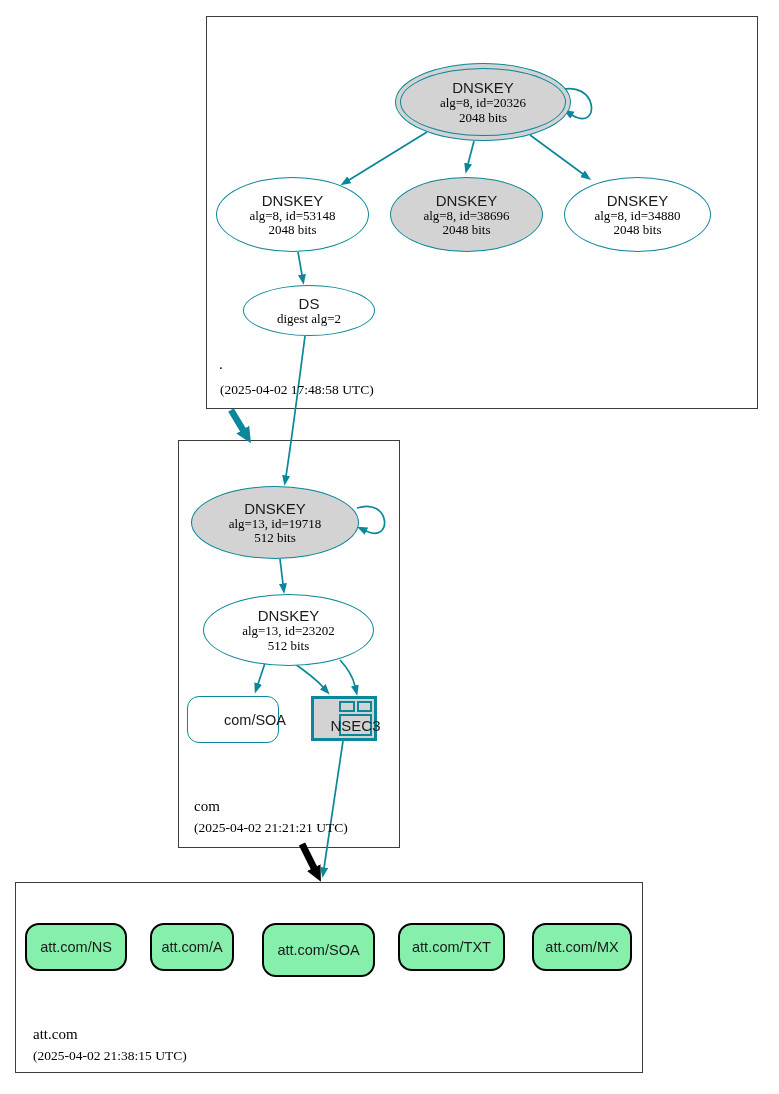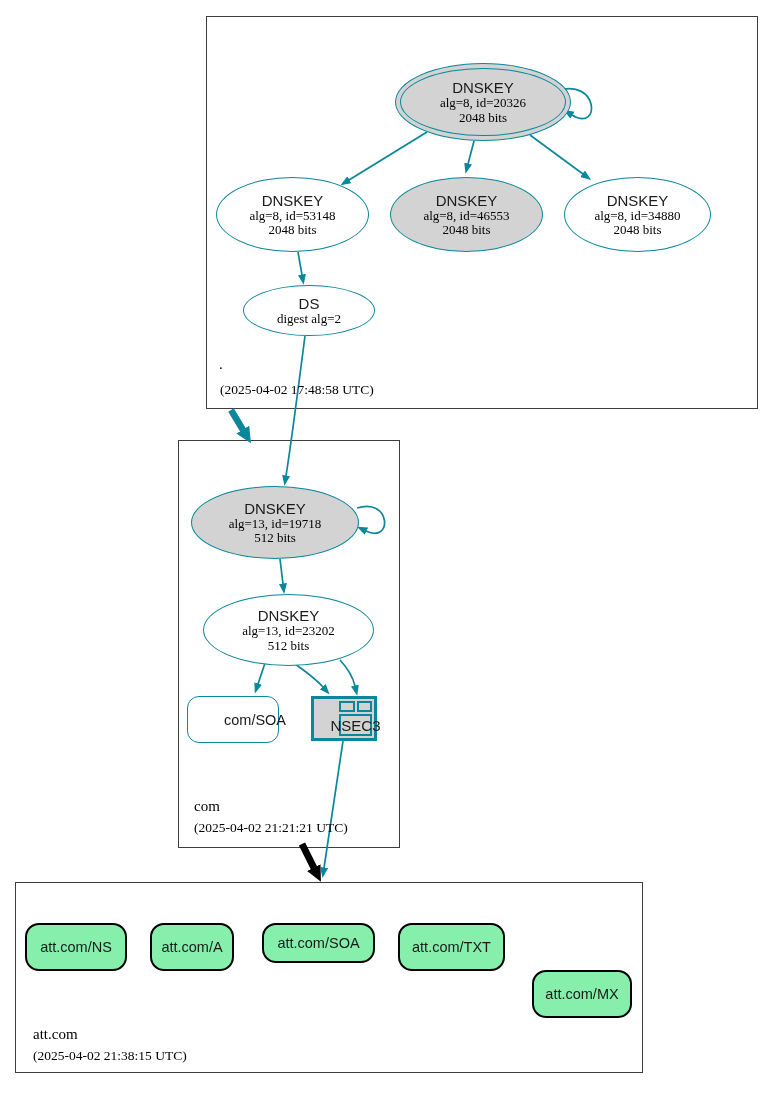--- a/index.html
+++ b/index.html
@@ -97,21 +97,21 @@
   </div>
 
   <div class="node ellipse" style="left:216px;top:177px;width:153px;height:75px;">
     <span class="ntitle">DNSKEY</span>
     <span class="ndetail">alg=8, id=53148</span>
     <span class="ndetail">2048 bits</span>
   </div>
 
   <div class="node ellipse gray" style="left:390px;top:177px;width:153px;height:75px;">
     <span class="ntitle">DNSKEY</span>
-    <span class="ndetail">alg=8, id=46553</span>
+    <span class="ndetail">alg=8, id=38696</span>
     <span class="ndetail">2048 bits</span>
   </div>
 
   <div class="node ellipse" style="left:564px;top:177px;width:147px;height:75px;">
     <span class="ntitle">DNSKEY</span>
     <span class="ndetail">alg=8, id=34880</span>
     <span class="ndetail">2048 bits</span>
   </div>
 
   <div class="node ellipse" style="left:243px;top:285px;width:132px;height:51px;">
@@ -142,23 +142,23 @@
     </div>
     <div class="nsec3-label">NSEC3</div>
   </div>
 
   <div class="node rrset-b" style="left:25px;top:923px;width:102px;height:48px;">
     <span>att.com/NS</span>
   </div>
   <div class="node rrset-b" style="left:150px;top:923px;width:84px;height:48px;">
     <span>att.com/A</span>
   </div>
-  <div class="node rrset-b" style="left:262px;top:923px;width:113px;height:40px;">
+  <div class="node rrset-b" style="left:262px;top:923px;width:113px;height:54px;">
     <span>att.com/SOA</span>
   </div>
   <div class="node rrset-b" style="left:398px;top:923px;width:107px;height:48px;">
     <span>att.com/TXT</span>
   </div>
-  <div class="node rrset-b" style="left:532px;top:923px;width:100px;height:48px;margin-top:47px;">
+  <div class="node rrset-b" style="left:532px;top:923px;width:100px;height:48px;">
     <span>att.com/MX</span>
   </div>
 
 </div>
 
 </body></html>

